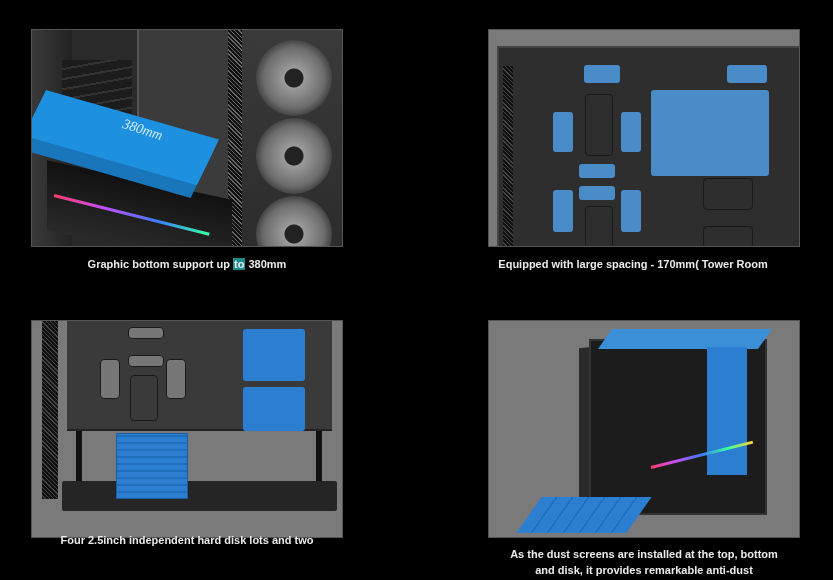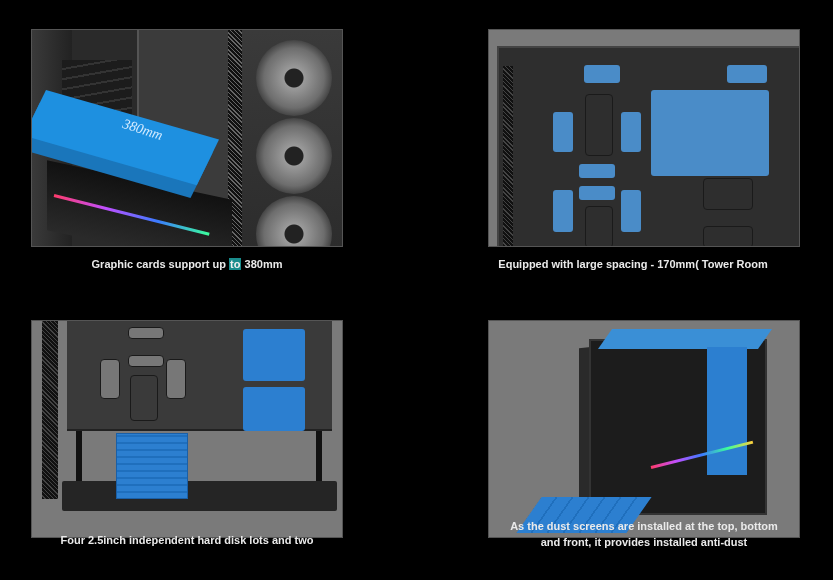--- a/index.html
+++ b/index.html
@@ -59,21 +59,21 @@
   <div class="glass">
     <div class="fan" style="left:14px;top:10px"></div>
     <div class="fan" style="left:14px;top:88px"></div>
     <div class="fan" style="left:14px;top:166px"></div>
   </div>
   <div class="shroud"></div>
   <div class="rgb"></div>
   <div class="gpu"></div>
   <div class="gpu-label">380mm</div>
 </div>
-<div class="caption" style="left:7px;top:256px"><span>Graphic cards support up </span><span class="hl">to</span><span> 380mm</span></div>
+<div class="caption" style="left:7px;top:256px"><span>Graphic bottom support up </span><span class="hl">to</span><span> 380mm</span></div>
 
 <div id="p2" class="panel" title="Rear view of motherboard tray with blue highlighted cable routing areas">
   <div class="frame"></div>
   <div class="mesh-l"></div>
   <div class="blue" style="left:95px;top:35px;width:36px;height:18px"></div>
   <div class="blue" style="left:238px;top:35px;width:40px;height:18px"></div>
   <div class="blue" style="left:162px;top:60px;width:118px;height:86px"></div>
   <div class="blue" style="left:64px;top:82px;width:20px;height:40px"></div>
   <div class="blue" style="left:132px;top:82px;width:20px;height:40px"></div>
   <div class="blue" style="left:90px;top:134px;width:36px;height:14px"></div>
@@ -109,16 +109,16 @@
 </div>
 
 <div id="p4" class="panel" title="PC case with blue dust filters at top, front and bottom">
   <div class="case-side"></div>
   <div class="case"></div>
   <div class="top"></div>
   <div class="front-filter"></div>
   <div class="rgb"></div>
   <div class="bottom-filter"></div>
 </div>
-<div class="caption" style="left:464px;top:518px">
+<div class="caption" style="left:464px;top:546px">
   <div>As the dust screens are installed at the top, bottom</div>
-  <div>and front, it provides installed anti-dust</div>
+  <div>and disk, it provides remarkable anti-dust</div>
 </div>
 
 </body></html>

